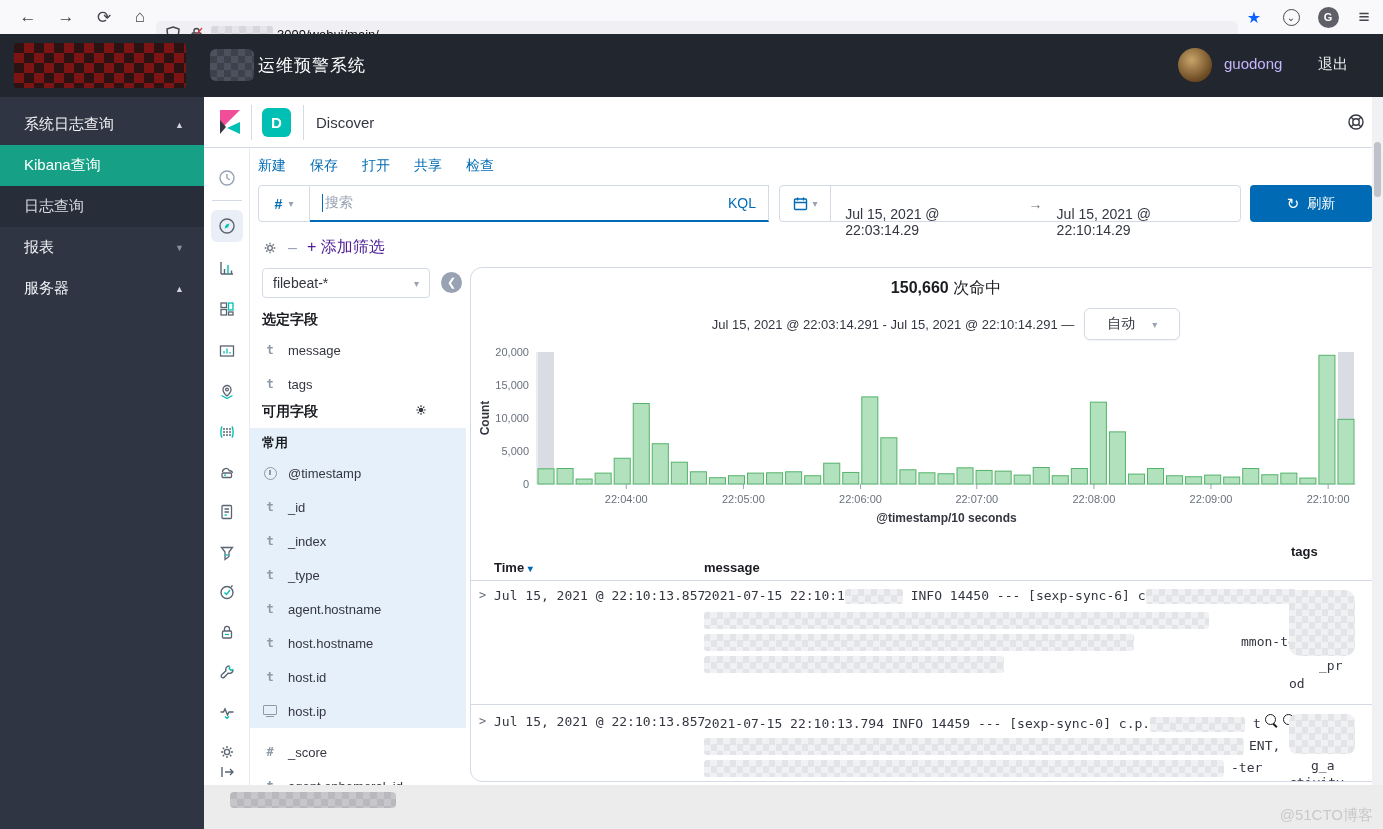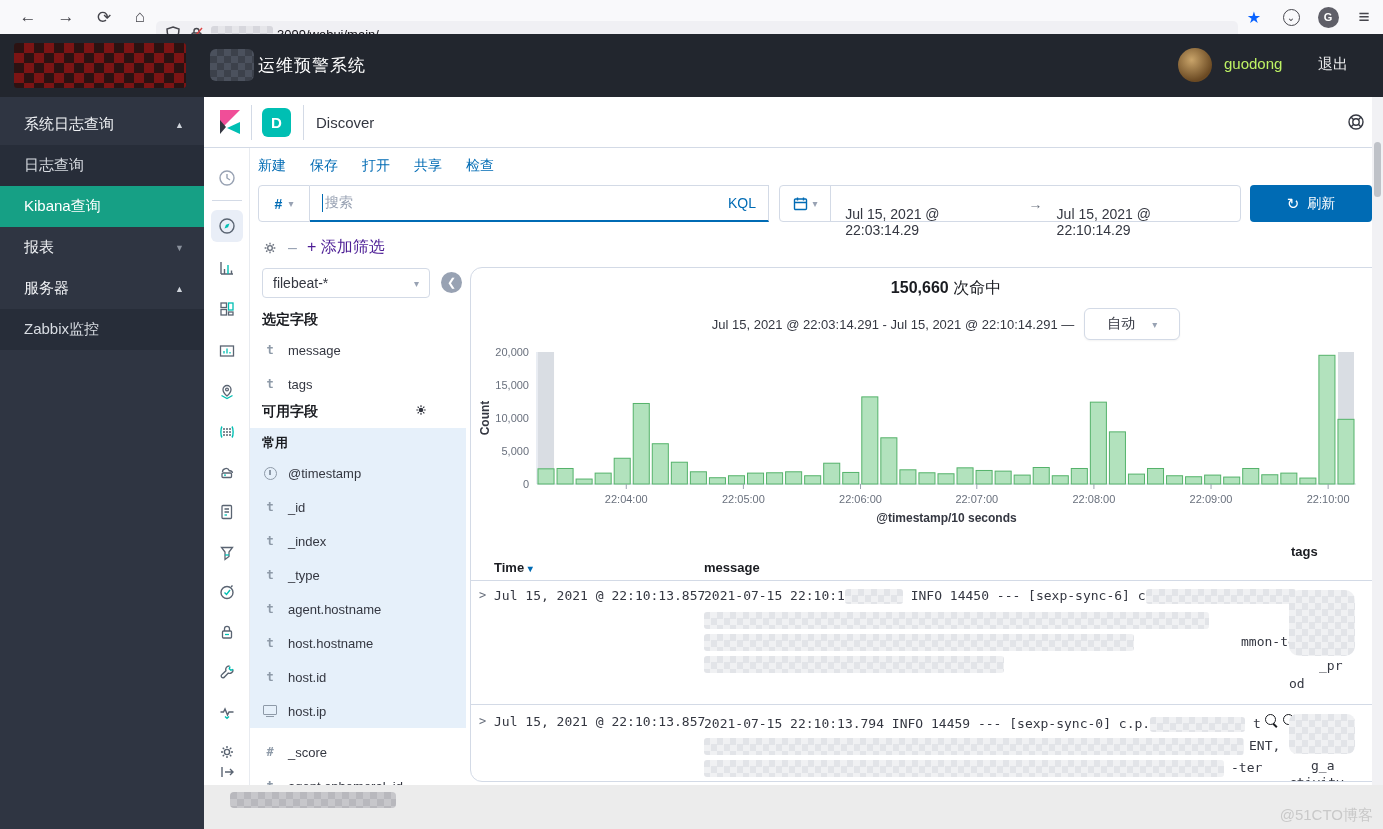--- a/index.html
+++ b/index.html
@@ -28,21 +28,21 @@
   #pocket-ic { border:1.6px solid #47474e; border-radius:50%; width:17px; height:17px;
     font-size:10px; color:#47474e; display:flex; align-items:center; justify-content:center; }
   #profile-badge { width:21px; height:21px; border-radius:50%; background:#5f5f68; color:#fff;
     font-size:11px; font-weight:bold; display:flex; align-items:center; justify-content:center; }
 
   
   #app-header { position:absolute; left:0; top:34px; width:1383px; height:63px; background:#22262e; }
   #app-title { position:absolute; left:258px; top:20px; color:#fff; font-size:17px; letter-spacing:1px; }
   #user-avatar { position:absolute; left:1178px; top:14px; width:34px; height:34px; border-radius:50%;
     background:radial-gradient(circle at 40% 35%, #c9a46a, #6b4a23 70%); }
-  #user-name { position:absolute; left:1224px; top:21px; color:#bef264; font-size:15px; }
+  #user-name { position:absolute; left:1224px; top:21px; color:#c4b5fd; font-size:15px; }
   #logout-link { position:absolute; left:1318px; top:21px; color:#e9eaec; font-size:15px; }
 
   
   #app-sidebar { position:absolute; left:0; top:97px; width:204px; height:732px; background:#2f3542; }
   .menu-item { height:41px; display:flex; align-items:center; padding:0 20px 0 24px;
     color:#f0f2f5; font-size:15px; justify-content:space-between; }
   .menu-item.sub { background:#272d39; color:#d8dce2; }
   .menu-item.active { background:#16a085; color:#fff; }
   .caret { font-size:9px; color:#cfd4db; }
 
@@ -195,36 +195,33 @@
   <div id="user-name">guodong</div>
   <div id="logout-link">退出</div>
 </div>
 
 <div id="app-sidebar">
   <div style="height:7px"></div>
   <div class="menu-item">
     <span>系统日志查询</span>
     <span class="caret">▲</span>
   </div>
+  <div class="menu-item sub active">
+    <span>Kibana查询</span>
+  </div>
   <div class="menu-item sub">
     <span>日志查询</span>
-  </div>
-  <div class="menu-item sub active">
-    <span>Kibana查询</span>
   </div>
   <div class="menu-item">
     <span>报表</span>
     <span class="caret" style="color:#8a919c">▼</span>
   </div>
   <div class="menu-item">
     <span>服务器</span>
     <span class="caret">▲</span>
-  </div>
-  <div class="menu-item sub">
-    <span>Zabbix监控</span>
   </div>
 </div>
 
 <div id="kibana">
 
   <div id="k-header">
     <span class="abs" style="left:12px; top:11px">
       <svg class="ic" width="28" height="28" viewBox="0 0 28 28">
         <polygon points="4,2 24,2 4,22" fill="#f04e98"></polygon>
         <polygon points="4,12 4,26 10,19" fill="#343741"></polygon>

